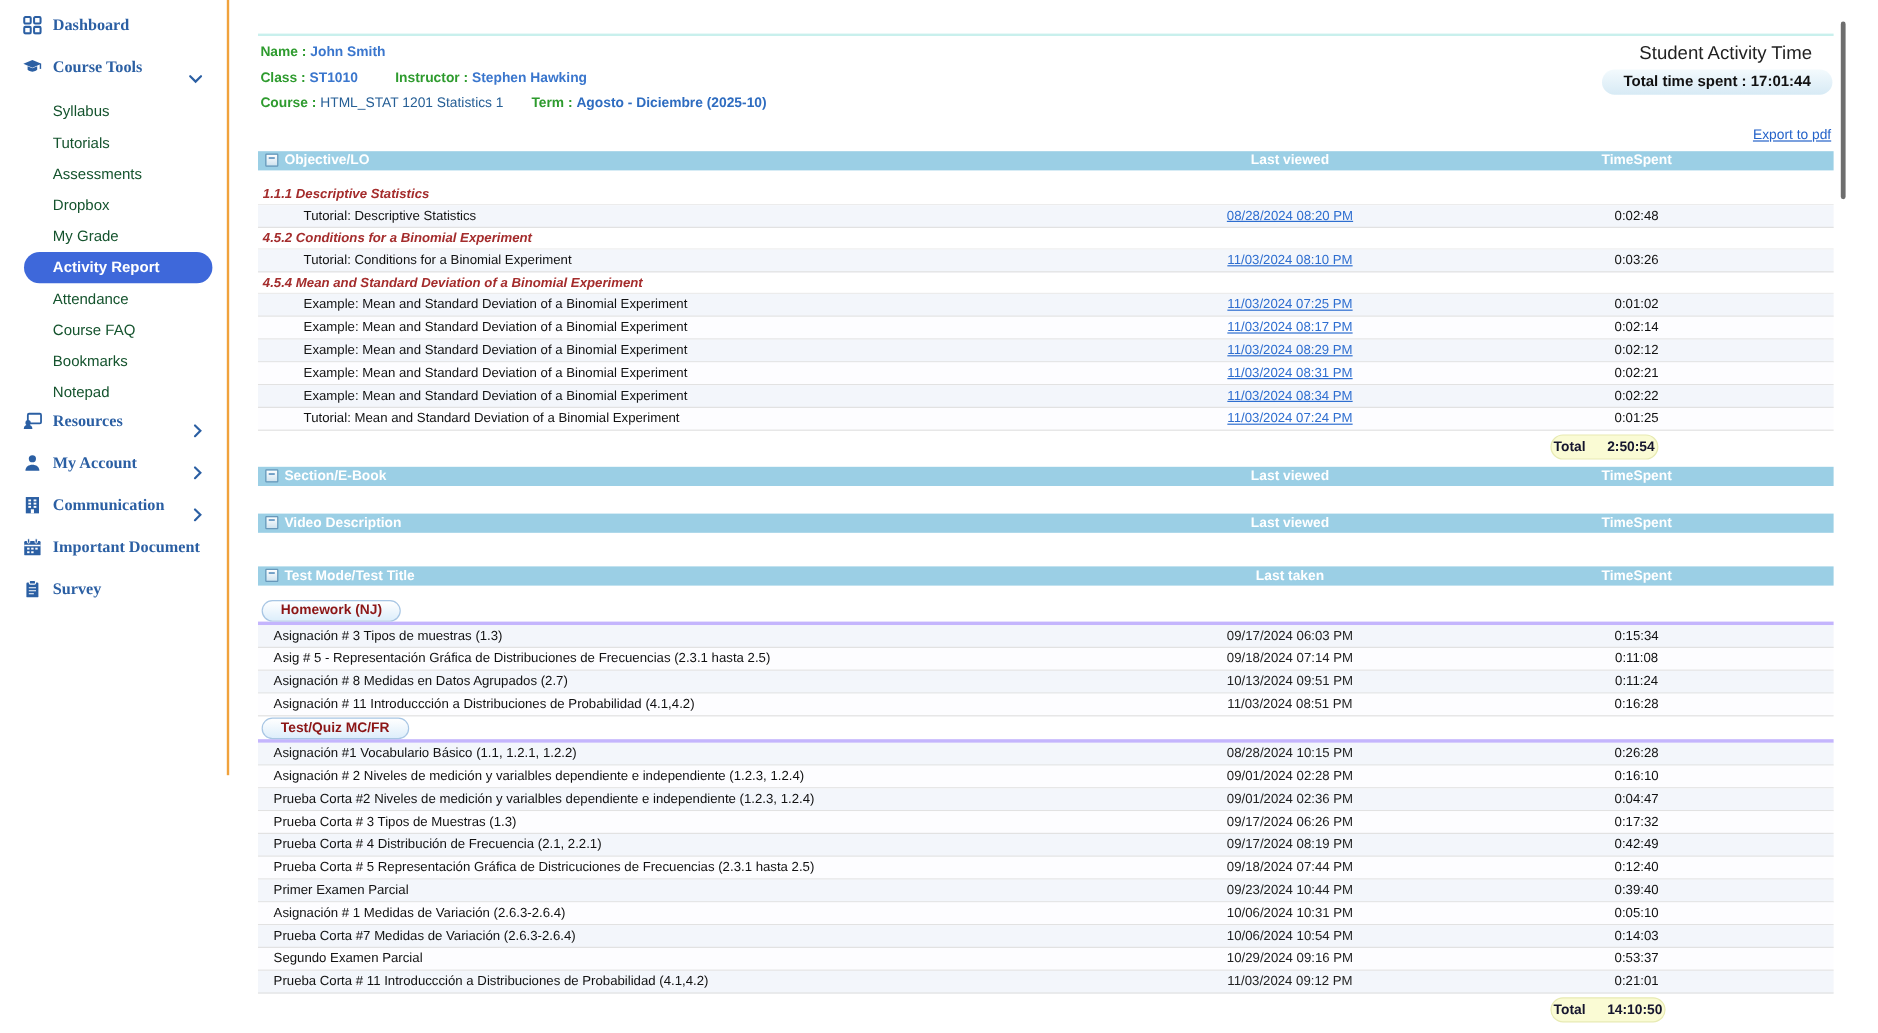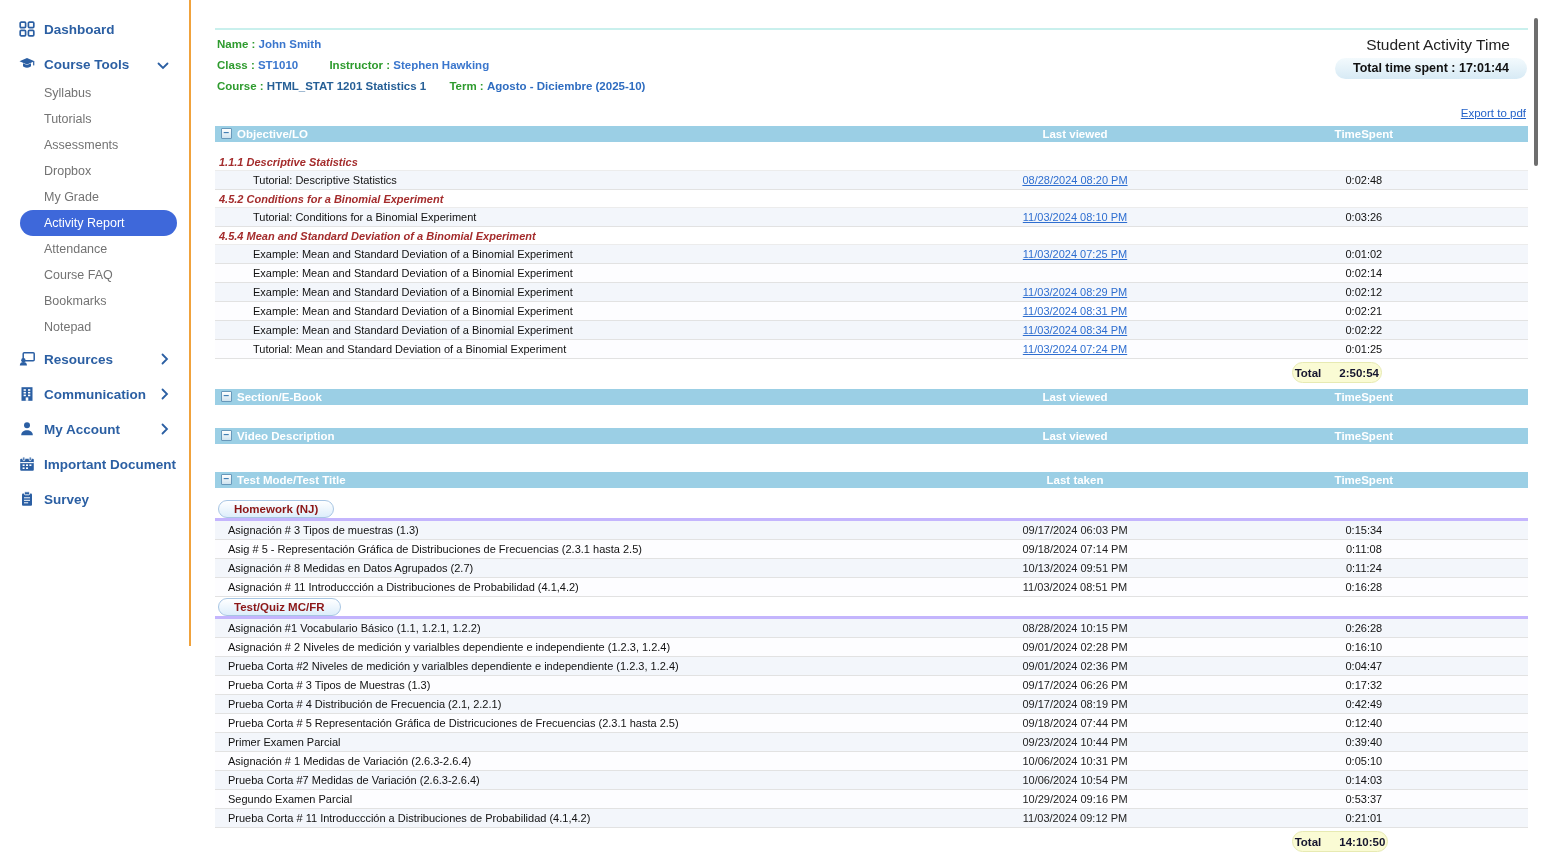--- a/index.html
+++ b/index.html
@@ -1,40 +1,40 @@
 <!DOCTYPE html>
 <html><head>
 <meta charset="utf-8">
 <style>
   *{margin:0;padding:0;box-sizing:border-box;}
   html,body{width:1565px;height:861px;overflow:hidden;background:#fff;
     font-family:"Liberation Sans","DejaVu Sans",sans-serif;}
   
   .sidebar{position:absolute;left:0;top:0;width:190px;height:861px;background:#fff;}
   .sidebar-divider{position:absolute;left:189px;top:0;width:2px;height:646px;background:#f0a23c;}
-  .side-top{display:flex;align-items:center;gap:9px;padding-left:19px;height:32px;margin-top:3px;
-    color:#2b5fa3;font-weight:bold;font-size:13.5px;position:relative;cursor:pointer;white-space:nowrap;}
+  .side-top{display:flex;gap:9px;padding-left:19px;height:32px;margin-top:3px;
+    color:#2b5fa3;font-weight:bold;font-size:13.5px;position:relative;cursor:pointer;white-space:nowrap;font-family:Liberation Serif, serif;}
   .side-top.first{margin-top:13px;}
   .side-top .chev{position:absolute;right:21px;top:10px;}
-  .side-child{height:26px;line-height:26px;padding-left:44px;color:#737373;font-size:12.5px;
+  .side-child{height:26px;line-height:26px;padding-left:44px;color:#14532d;font-size:12.5px;
     font-weight:500;cursor:pointer;white-space:nowrap;}
   .side-child.selected{background:#3e68da;color:#fff;border-radius:13px;margin:0 13px 0 20px;
-    padding-left:24px;font-weight:normal;}
+    padding-left:24px;font-weight:bold;}
   .icon16{width:16px;height:16px;flex:0 0 16px;display:inline-block;}
   
   .main{position:absolute;left:215px;top:0;width:1313px;height:861px;}
   .teal-line{position:absolute;top:28px;left:0;width:100%;height:2px;background:#c9f0ed;}
   .info{position:absolute;top:36px;left:2px;font-size:11.5px;}
   .info-line{line-height:16px;margin-bottom:5px;white-space:nowrap;}
   .info-line.course-line{margin-top:4px;}
   .lbl{color:#2e9b2e;font-weight:bold;}
   .ml28{margin-left:28px;}
   .ml20{margin-left:20px;}
   .val{color:#3a76cd;font-weight:bold;}
-  .val-course{color:#265f96;font-weight:bold;}
+  .val-course{color:#265f96;font-weight:normal;}
   .val-term{color:#2e6cc0;font-weight:bold;}
   .activity-title{position:absolute;top:36px;right:18px;font-size:15.5px;color:#222;}
   .time-pill{position:absolute;top:58px;right:1px;height:21px;line-height:21px;padding:0 18px;
     border-radius:11px;background:linear-gradient(#f3fafd,#d7eaf5);font-size:12.5px;font-weight:bold;color:#111;}
   .export{position:absolute;top:107px;right:2px;font-size:11.5px;color:#2563c9;
     text-decoration:underline;cursor:pointer;}
   .tables{position:absolute;top:126px;left:0;width:100%;}
   
   .thead{position:relative;height:16px;background:#9bcfe5;color:#fff;font-weight:bold;
     font-size:11.5px;line-height:16px;}
@@ -114,42 +114,42 @@
           <circle cx="4.4" cy="9.2" r="2.2" fill="#2b5fa3"></circle>
           <path d="M0.8 14.4 C0.8 11.9 2.4 10.9 4.4 10.9 C6.4 10.9 8 11.9 8 14.4 Z" fill="#2b5fa3"></path>
         </svg></span>
       <span>Resources</span>
       <span class="chev"><svg width="8" height="12" viewBox="0 0 8 12">
           <path d="M1.5 1.5 L6 6 L1.5 10.5" fill="none" stroke="#2b5fa3" stroke-width="1.8" stroke-linecap="round"></path>
         </svg></span>
     </div>
     <div class="side-top">
       <span class="icon16"><svg class="icon16" viewBox="0 0 16 16">
+          <circle cx="8" cy="4.3" r="3" fill="#2b5fa3"></circle>
+          <path d="M2.2 14.3 C2.2 11 4.9 9.3 8 9.3 C11.1 9.3 13.8 11 13.8 14.3 Z" fill="#2b5fa3"></path>
+        </svg></span>
+      <span>My Account</span>
+      <span class="chev"><svg width="8" height="12" viewBox="0 0 8 12">
+          <path d="M1.5 1.5 L6 6 L1.5 10.5" fill="none" stroke="#2b5fa3" stroke-width="1.8" stroke-linecap="round"></path>
+        </svg></span>
+    </div>
+    <div class="side-top">
+      <span class="icon16"><svg class="icon16" viewBox="0 0 16 16">
           <rect x="2.5" y="1.2" width="11" height="13.6" fill="#2b5fa3"></rect>
           <g fill="#fff">
             <rect x="4.6" y="3.2" width="2.3" height="1.6"></rect>
             <rect x="9" y="3.2" width="2.3" height="1.6"></rect>
             <rect x="4.6" y="5.9" width="2.3" height="1.6"></rect>
             <rect x="9" y="5.9" width="2.3" height="1.6"></rect>
             <rect x="4.6" y="8.6" width="2.3" height="1.6"></rect>
             <rect x="9" y="8.6" width="2.3" height="1.6"></rect>
             <rect x="6.7" y="11.4" width="2.6" height="3.4"></rect>
           </g>
         </svg></span>
       <span>Communication</span>
-      <span class="chev"><svg width="8" height="12" viewBox="0 0 8 12">
-          <path d="M1.5 1.5 L6 6 L1.5 10.5" fill="none" stroke="#2b5fa3" stroke-width="1.8" stroke-linecap="round"></path>
-        </svg></span>
-    </div>
-    <div class="side-top">
-      <span class="icon16"><svg class="icon16" viewBox="0 0 16 16">
-          <circle cx="8" cy="4.3" r="3" fill="#2b5fa3"></circle>
-          <path d="M2.2 14.3 C2.2 11 4.9 9.3 8 9.3 C11.1 9.3 13.8 11 13.8 14.3 Z" fill="#2b5fa3"></path>
-        </svg></span>
-      <span>My Account</span>
       <span class="chev"><svg width="8" height="12" viewBox="0 0 8 12">
           <path d="M1.5 1.5 L6 6 L1.5 10.5" fill="none" stroke="#2b5fa3" stroke-width="1.8" stroke-linecap="round"></path>
         </svg></span>
     </div>
     <div class="side-top">
       <span class="icon16"><svg class="icon16" viewBox="0 0 16 16">
           <rect x="1.2" y="2.8" width="13.6" height="12" rx="1" fill="#2b5fa3"></rect>
           <rect x="3.8" y="1" width="2" height="3.6" rx="0.8" fill="#2b5fa3" stroke="#fff" stroke-width="0.8"></rect>
           <rect x="10.2" y="1" width="2" height="3.6" rx="0.8" fill="#2b5fa3" stroke="#fff" stroke-width="0.8"></rect>
           <line x1="1.2" y1="6.6" x2="14.8" y2="6.6" stroke="#fff" stroke-width="1.1"></line>
@@ -213,21 +213,21 @@
         <span class="col-date">Last viewed</span>
         <span class="col-time">TimeSpent</span>
       </div>
       <div class="tbody" id="body-objective">
           <div class="group-heading">1.1.1 Descriptive Statistics</div>
           <div class="drow odd"><span class="cell-title indent">Tutorial: Descriptive Statistics</span><a class="cell-date link">08/28/2024 08:20 PM</a><span class="cell-time">0:02:48</span></div>
           <div class="group-heading">4.5.2 Conditions for a Binomial Experiment</div>
           <div class="drow odd"><span class="cell-title indent">Tutorial: Conditions for a Binomial Experiment</span><a class="cell-date link">11/03/2024 08:10 PM</a><span class="cell-time">0:03:26</span></div>
           <div class="group-heading">4.5.4 Mean and Standard Deviation of a Binomial Experiment</div>
           <div class="drow odd"><span class="cell-title indent">Example: Mean and Standard Deviation of a Binomial Experiment</span><a class="cell-date link">11/03/2024 07:25 PM</a><span class="cell-time">0:01:02</span></div>
-          <div class="drow even"><span class="cell-title indent">Example: Mean and Standard Deviation of a Binomial Experiment</span><span class="cell-time">0:02:14</span></div>
+          <div class="drow even"><span class="cell-title indent">Example: Mean and Standard Deviation of a Binomial Experiment</span><a class="cell-date link">11/03/2024 08:17 PM</a><span class="cell-time">0:02:14</span></div>
           <div class="drow odd"><span class="cell-title indent">Example: Mean and Standard Deviation of a Binomial Experiment</span><a class="cell-date link">11/03/2024 08:29 PM</a><span class="cell-time">0:02:12</span></div>
           <div class="drow even"><span class="cell-title indent">Example: Mean and Standard Deviation of a Binomial Experiment</span><a class="cell-date link">11/03/2024 08:31 PM</a><span class="cell-time">0:02:21</span></div>
           <div class="drow odd"><span class="cell-title indent">Example: Mean and Standard Deviation of a Binomial Experiment</span><a class="cell-date link">11/03/2024 08:34 PM</a><span class="cell-time">0:02:22</span></div>
           <div class="drow even"><span class="cell-title indent">Tutorial: Mean and Standard Deviation of a Binomial Experiment</span><a class="cell-date link">11/03/2024 07:24 PM</a><span class="cell-time">0:01:25</span></div>
           <div class="total-row">
             <span class="ypill">
               <span>Total</span>
               <span>2:50:54</span>
             </span>
           </div>

